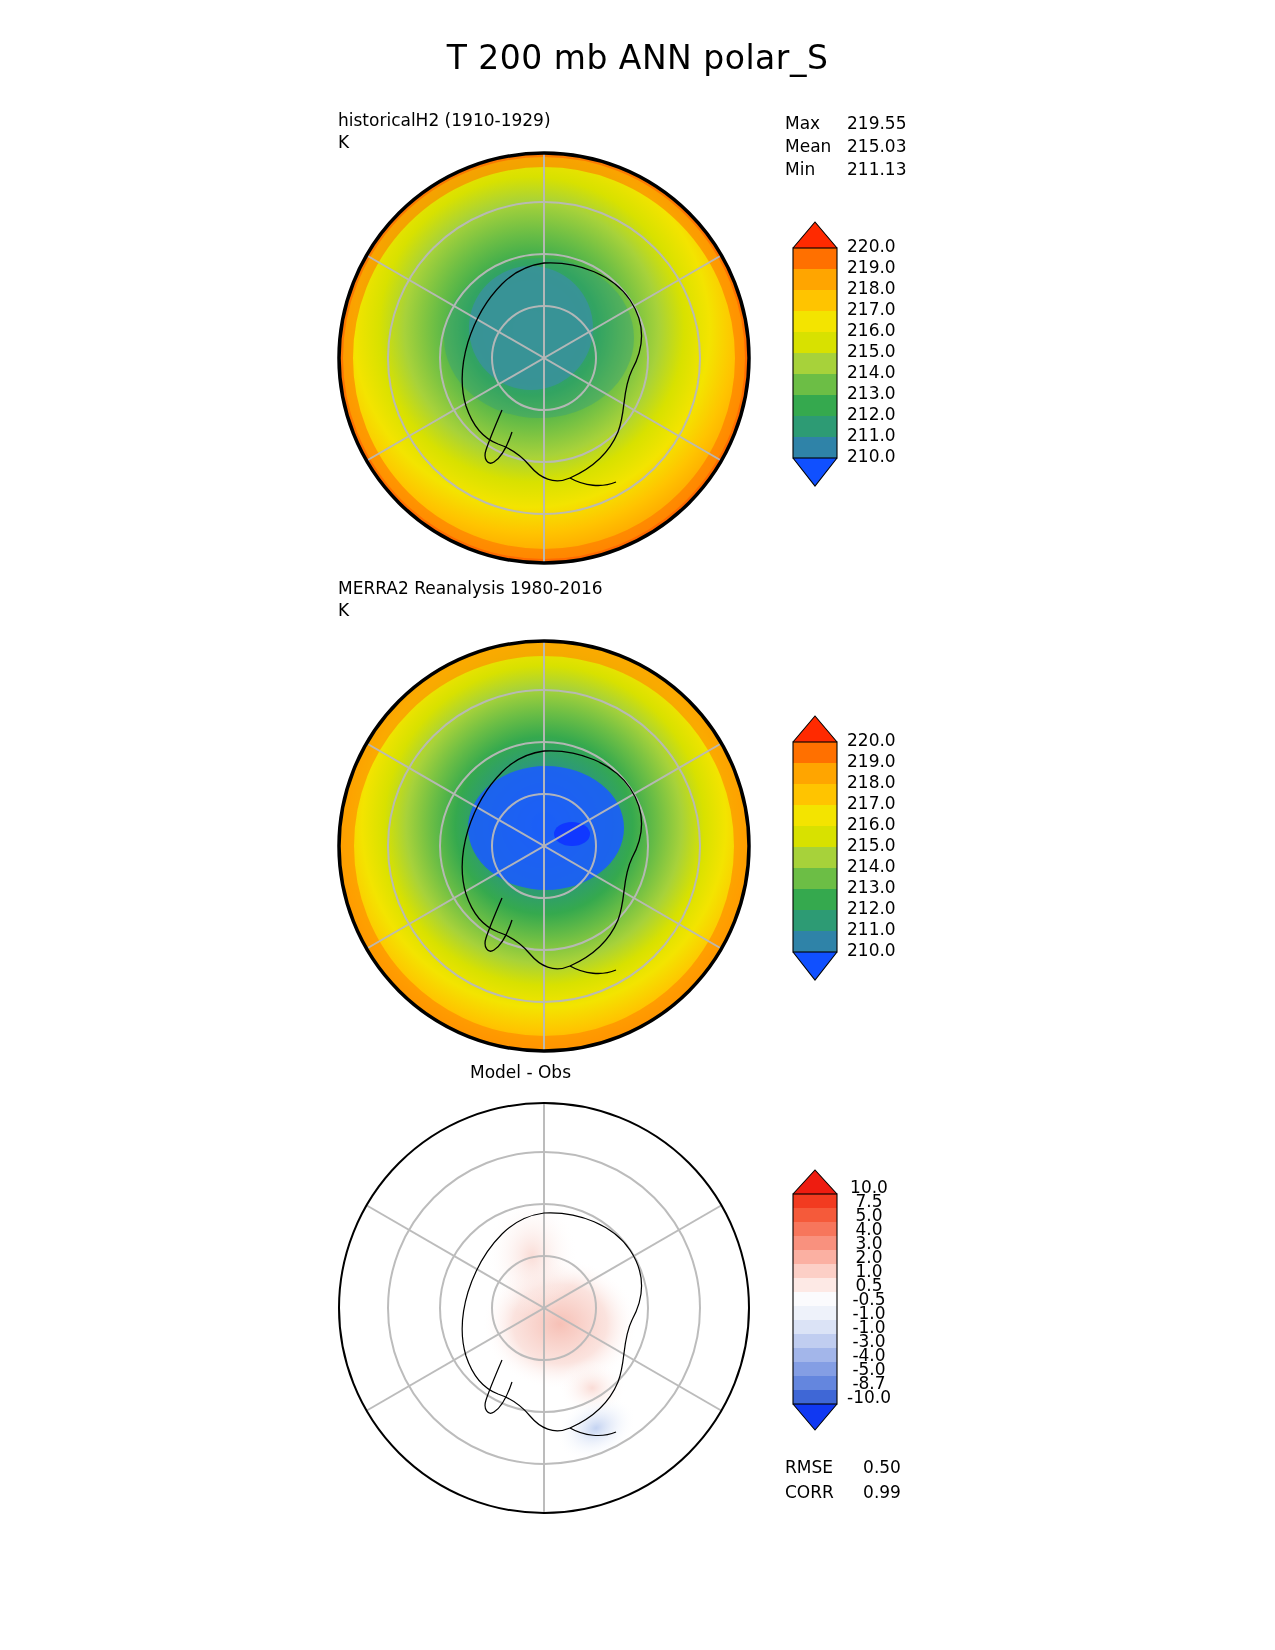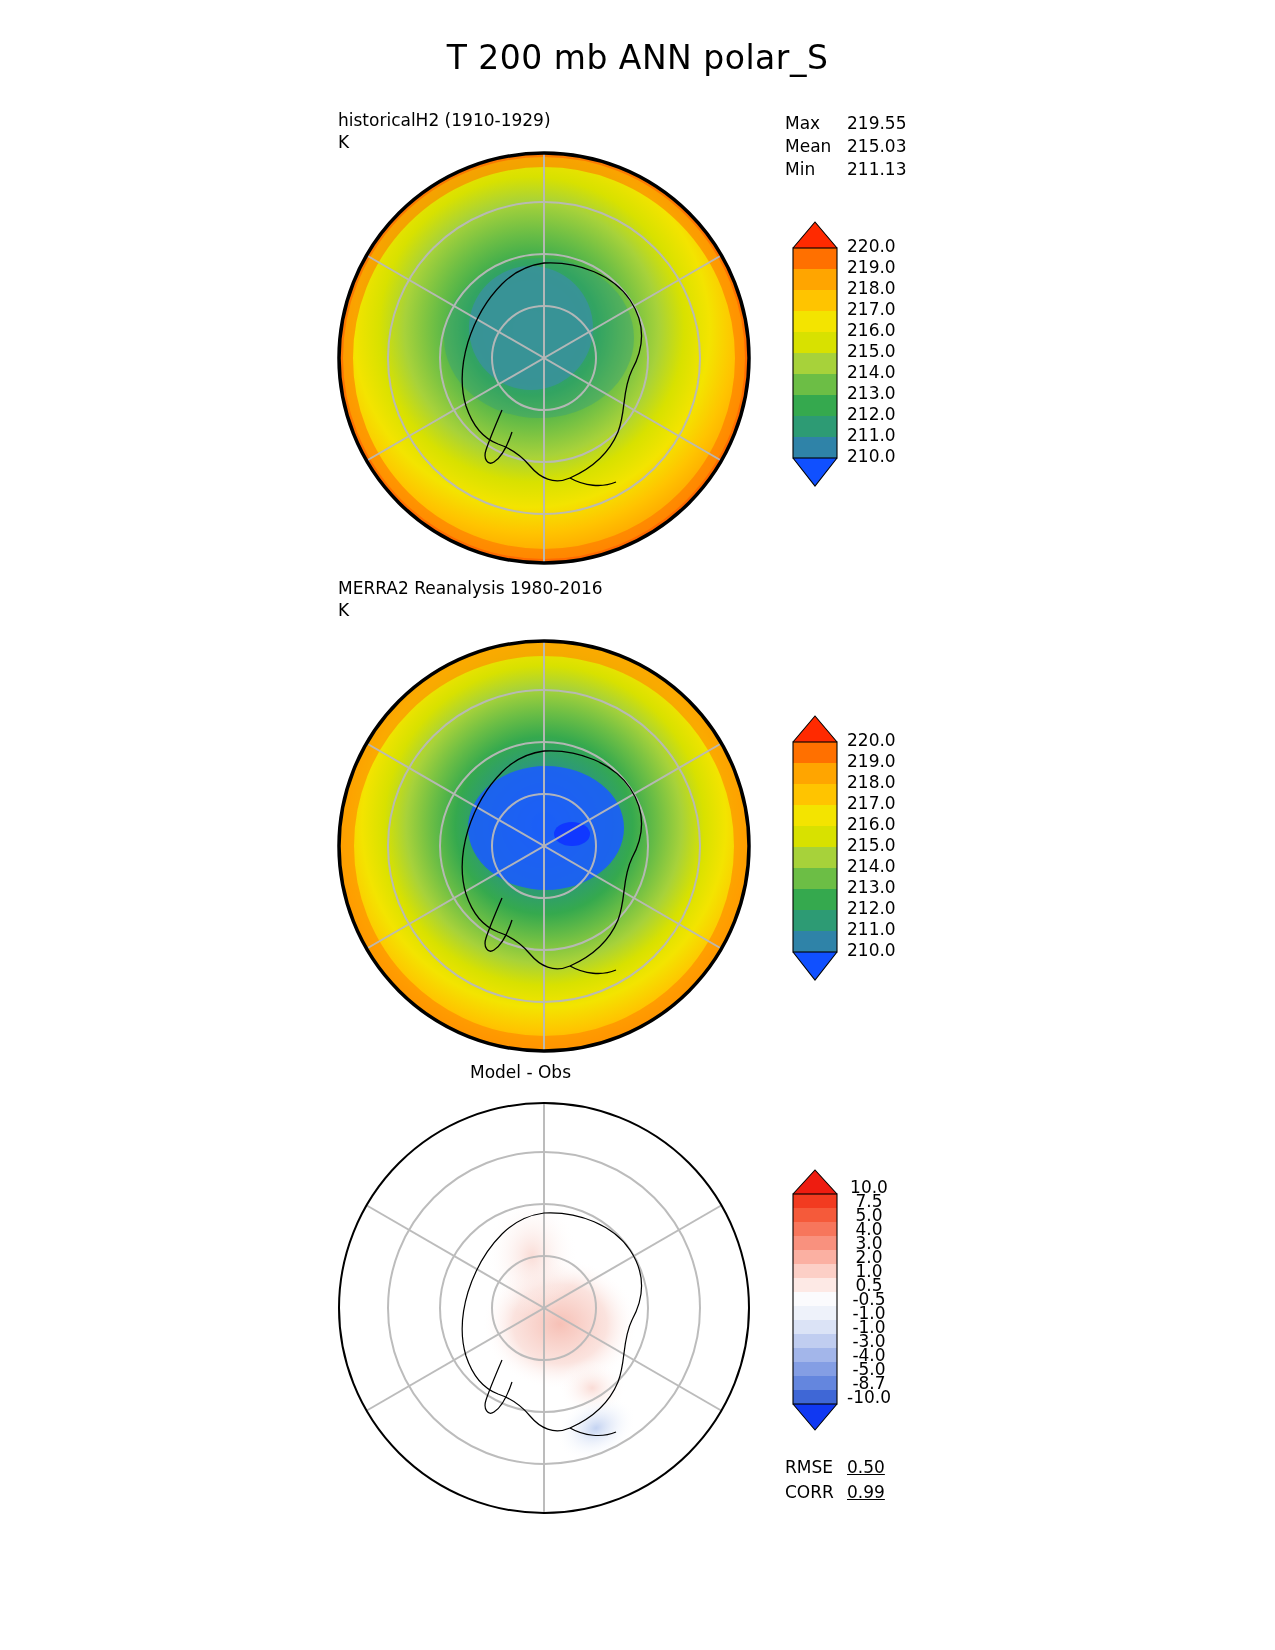--- a/index.html
+++ b/index.html
@@ -67,21 +67,21 @@
     width: 70px;
     text-align: left;
   }
 
   .footstats {
     position: absolute;
     font-size: 17px;
     line-height: 25px;
   }
   .footstats .lab { display: inline-block; width: 62px; }
-  .footstats .val { display: inline-block; width: 70px; text-align: left; text-decoration: underline; }
+  .footstats .val { display: inline-block; width: 70px; text-align: center; }
 
   
   .globe-wrap {
     position: absolute;
   }
 
   
   .cbar {
     position: absolute;
   }

